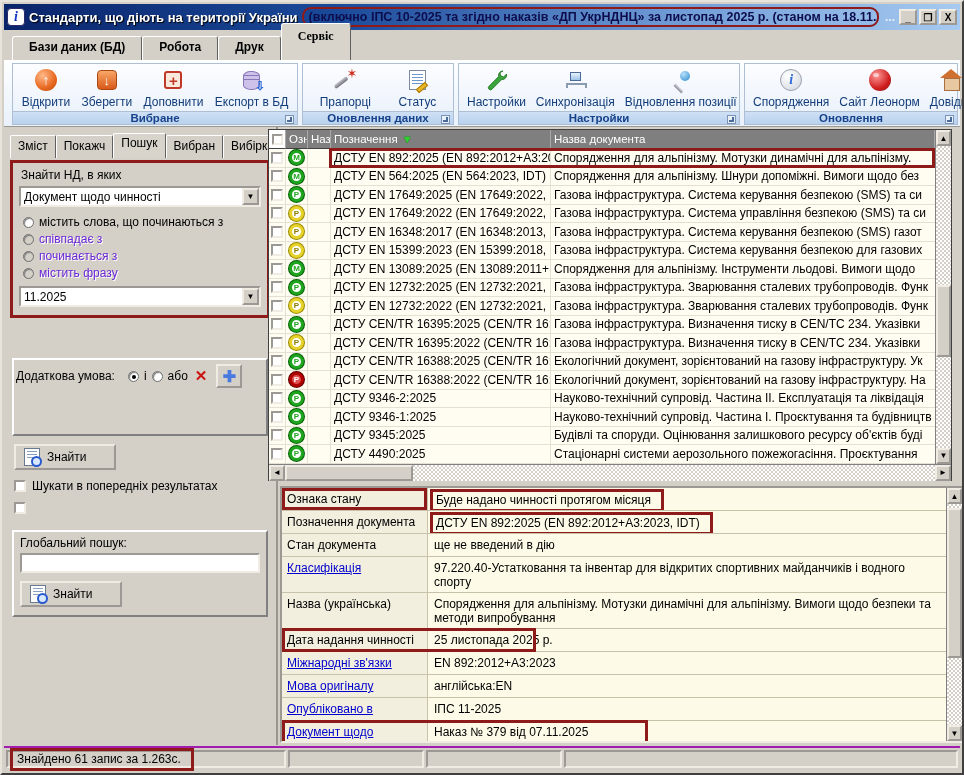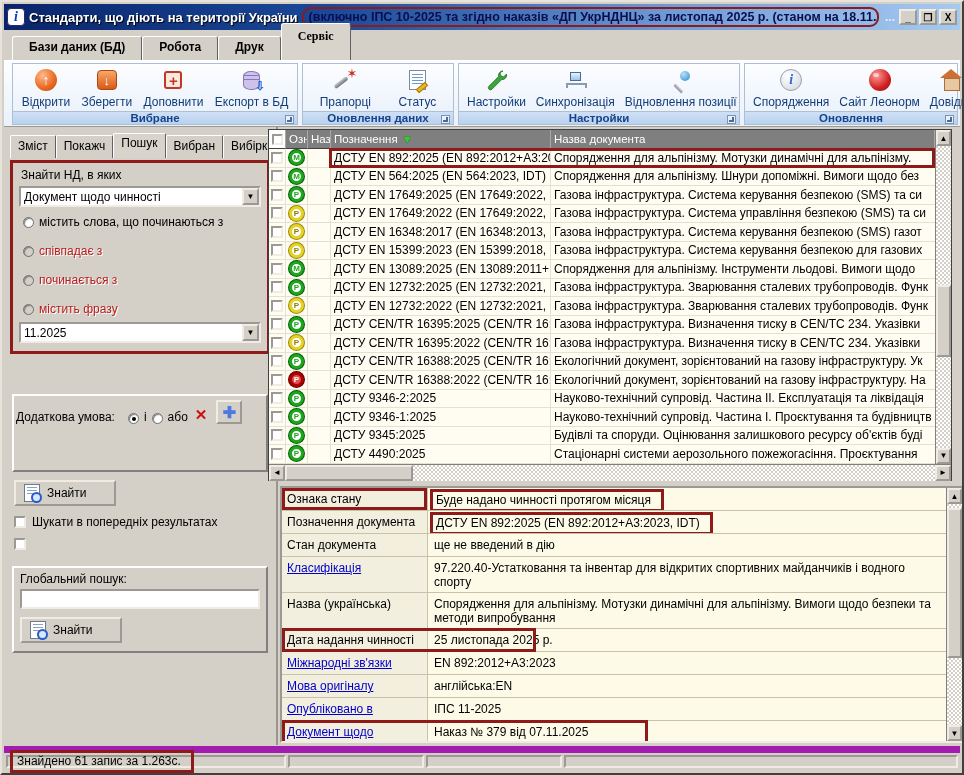--- a/index.html
+++ b/index.html
@@ -84,27 +84,27 @@
     border-bottom:none; border-radius:2px 2px 0 0; white-space:nowrap; cursor:pointer;}
   .stab.active{ position:relative; z-index:2; font-size:12px; padding-top:2px; margin-top:-2px; background:#d8d4cc;}
   .search-box{ border:3px solid #8e1a1a; margin:2px 2px 0 2px; padding:4px 6px 8px 6px; background:#d4d0c8;}
   .search-title{ font-size:12px; margin:1px 0 4px 2px;}
   .combo{ display:flex; height:21px; background:#fff; border:2px inset #f0ece4; align-items:center; cursor:pointer;}
   .combo .val{ flex:1; font-size:12px; padding:0 3px; white-space:nowrap; overflow:hidden;}
   .combo .drop{ width:17px; align-self:stretch; background:#d4d0c8; border:2px outset #f0ece4; font-size:8px;
     display:flex; align-items:center; justify-content:center; color:#000;}
   .radio-list{ margin:8px 0 6px 4px; display:flex; flex-direction:column; gap:3px;}
   .radio-row{ display:flex; align-items:center; gap:5px; font-size:12px; }
-  .radio-row.disabled{ color:#b91c1c; text-shadow:1px 1px 0 #fff;margin-top:12px;}
+  .radio-row.disabled{ color:#6d28d9; text-shadow:1px 1px 0 #fff;}
   .rdot{ width:11px; height:11px; border-radius:50%; background:#fff; border:1px solid #707070;
     box-shadow:inset 1px 1px 1px #808080; position:relative; flex:0 0 auto;}
   .rdot.on::after{ content:""; position:absolute; left:3px; top:3px; width:4px; height:4px; border-radius:50%; background:#000;}
   .radio-row.disabled .rdot{ background:#d4d0c8;}
   .cond-box{ margin:40px 4px 0 4px; height:78px; border:2px solid; border-color:#fff #808080 #808080 #fff; padding:4px 2px;}
-  .cond-row{ display:flex; align-items:flex-end; gap:5px; font-size:12px;}
+  .cond-row{ display:flex; align-items:center; gap:5px; font-size:12px;}
   .x-btn{ color:#cc1010; font-weight:bold; font-size:15px; margin-left:2px; cursor:pointer;}
   .plus-btn{ width:26px; height:24px; background:#d4d0c8; border:2px outset #f0ece4; color:#4a7ae0; font:bold 16px sans-serif;
     display:flex;align-items:center;justify-content:center; margin-left:4px; cursor:pointer;}
   .find-btn{ margin:8px 0 0 6px; height:26px; width:102px; background:#d4d0c8; border:2px outset #f0ece4;
     display:flex; align-items:center; gap:7px; padding:0 8px; font-size:12px; cursor:pointer;}
   .chk-row{ display:flex; align-items:center; gap:6px; font-size:12px; margin:9px 0 0 6px;}
   .chk{ width:12px; height:12px; background:#fff; border:2px inset #f0ece4; flex:0 0 auto; cursor:pointer;}
   .global-box{ margin:16px 4px 0 4px; border:2px solid; border-color:#fff #808080 #808080 #fff; padding:4px 6px 8px 6px;}
   .global-label{ font-size:12px; margin-bottom:3px;}
   .text-input{ height:20px; background:#fff; border:2px inset #f0ece4; width:100%; font-size:12px; padding:0 3px;}
@@ -155,21 +155,21 @@
     padding:4px 4px 0 5px; position:relative;}
   .det-label .link{ color:#0000cc; text-decoration:underline; cursor:pointer;}
   .det-value{ flex:1; font-size:12px; padding:4px 6px 0 6px; line-height:14px; overflow:hidden;}
   .ann-label-overlay{ position:absolute; inset:0; border:3px solid #8e1a1a; pointer-events:none;}
   .ann-val{ display:inline-block; border:3px solid #8e1a1a; padding:1px 10px 2px 3px; margin:-3px 0 0 -4px;}
   .ann-span{ position:absolute; left:0; top:-1px; bottom:-1px; border:3px solid #8e1a1a; pointer-events:none; z-index:3;}
   .ann-span.short{ width:254px;} .ann-span.long{ width:366px;}
 
   
   .statusbar{ position:absolute; left:2px; top:744px; right:2px; height:25px; background:#d4d0c8;
-    border-top:7px solid #a21caf; display:flex; gap:2px; padding:2px 2px 3px 2px;}
+    border-top:2px solid #a21caf; display:flex; gap:2px; padding:2px 2px 3px 2px;}
   .status-sec{ border:2px inset #f0ece4; height:100%; display:flex; align-items:center; padding:0 2px; background:#d4d0c8;}
   .status-sec.s1{ width:280px;} .status-sec.s2{ width:136px;} .status-sec.s3{ width:136px;} .status-sec.s4{ flex:1;}
   .status-text{ border:3px solid #8e1a1a; font-size:12px; padding:1px 10px 2px 4px; white-space:nowrap;}
 </style>
 </head>
 <body>
 
 <div class="window">
 
   <div class="titlebar">

